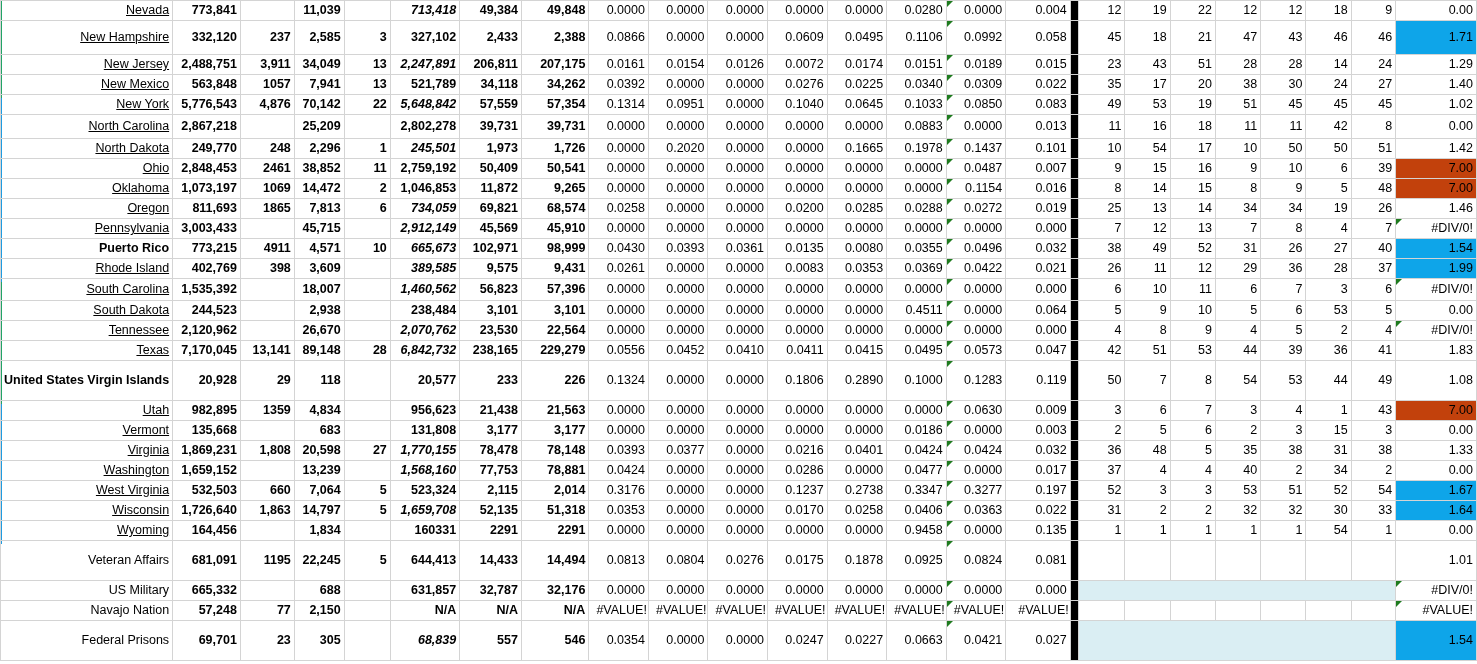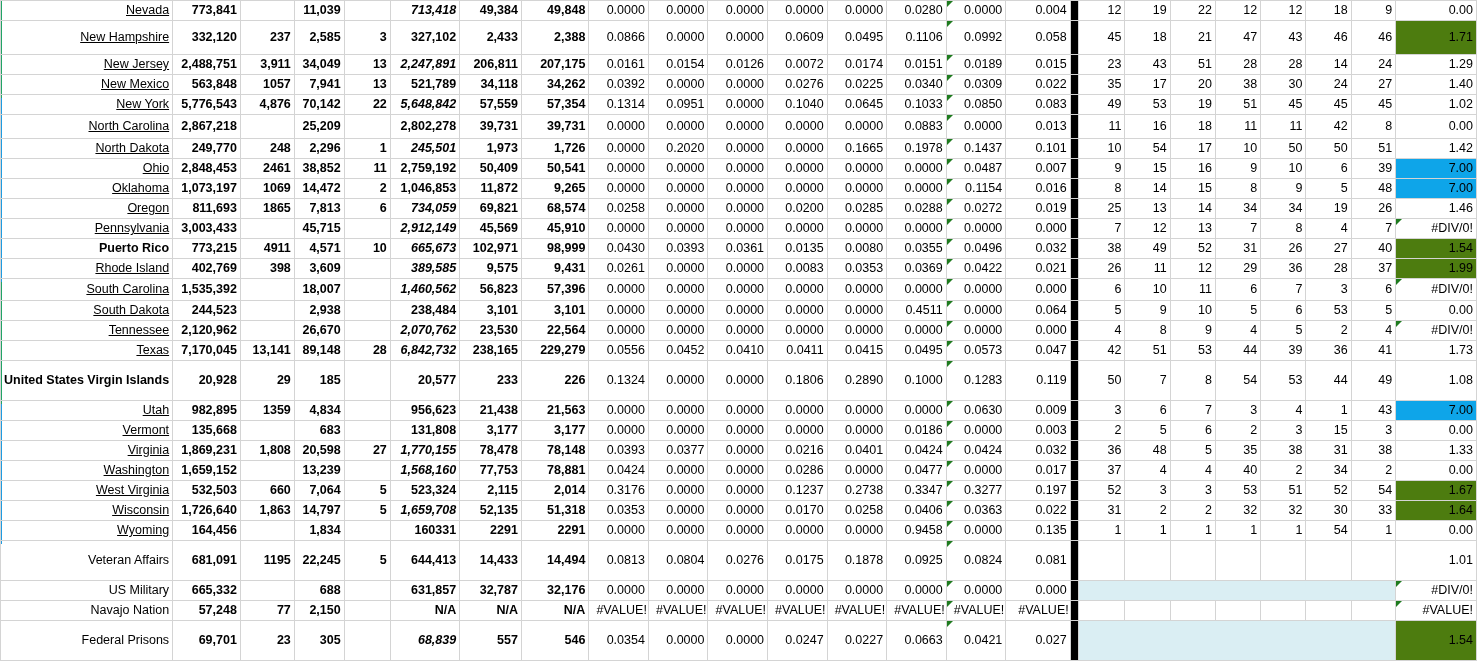--- a/index.html
+++ b/index.html
@@ -8,22 +8,22 @@
   table.sheet { border-collapse: collapse; table-layout: fixed; position: absolute; left: 0; top: 0; }
   table.sheet td { border: 1px solid #d4d4d4; padding: 0 3px; white-space: nowrap; overflow: hidden;
                    text-align: right; vertical-align: middle; position: relative; line-height: 19px; }
   td.name { text-align: left; white-space: normal; line-height: 20px; padding-left: 3px; }
   td.name span.lnk { text-decoration: underline; color: #000; cursor: pointer; }
   td.name.plain span { text-decoration: none; }
   td.name.boldname span { font-weight: bold; text-decoration: none; }
   td.b { font-weight: bold; }
   td.i { font-style: italic; }
   td.divider { background: #000; border-color: #000; padding: 0; }
-  td.yellow { background: #4d7c0f; text-align: center; }
-  td.pink { background: #0ea5e9; text-align: center; }
+  td.yellow { background: #0ea5e9; text-align: center; }
+  td.pink { background: #c2410c; text-align: center; }
   td.ratio { text-align: center; }
   td.blue { background: #daeef3; border-color: #daeef3; }
   td.tri::before { content: ""; position: absolute; left: 0; top: 0; width: 0; height: 0;
                    border-top: 6px solid #1e7b1e; border-right: 6px solid transparent; }
   .edge { position: absolute; left: 0; width: 2px; }
 </style>
 </head>
 <body>
 
 <div class="edge" style="top:0;height:98px;background:#21a366;"></div>
@@ -510,27 +510,27 @@
         <td class="tri">0.0573</td>
         <td class="">0.047</td>
         <td class="divider"></td>
         <td>42</td>
         <td>51</td>
         <td>53</td>
         <td>44</td>
         <td>39</td>
         <td>36</td>
         <td>41</td>
-        <td class="ratio ">1.73</td>
+        <td class="ratio ">1.83</td>
       </tr>
       <tr style="height: 40px;">
         <td class="name boldname"><span>United States Virgin Islands</span></td>
         <td class="b">20,928</td>
         <td class="b">29</td>
-        <td class="b">185</td>
+        <td class="b">118</td>
         <td class="b"></td>
         <td class="b">20,577</td>
         <td class="b">233</td>
         <td class="b">226</td>
         <td class="">0.1324</td>
         <td class="">0.0000</td>
         <td class="">0.0000</td>
         <td class="">0.1806</td>
         <td class="">0.2890</td>
         <td class="">0.1000</td>

